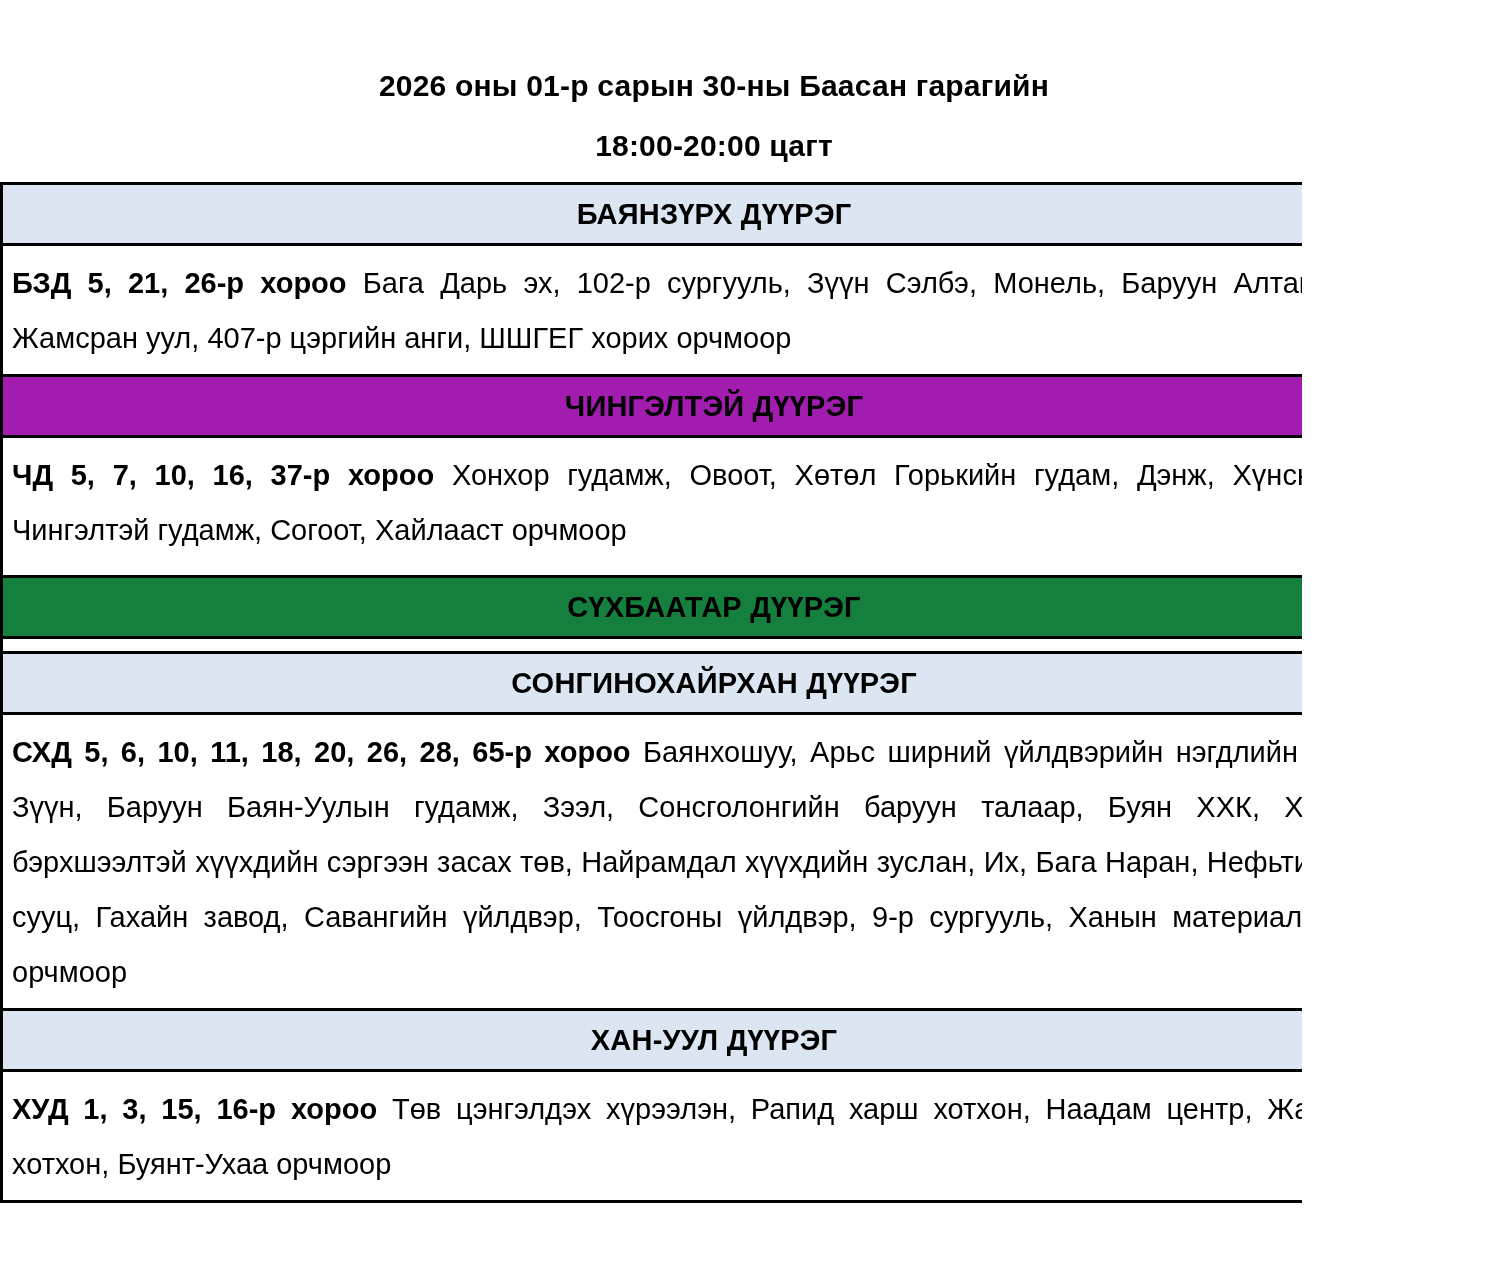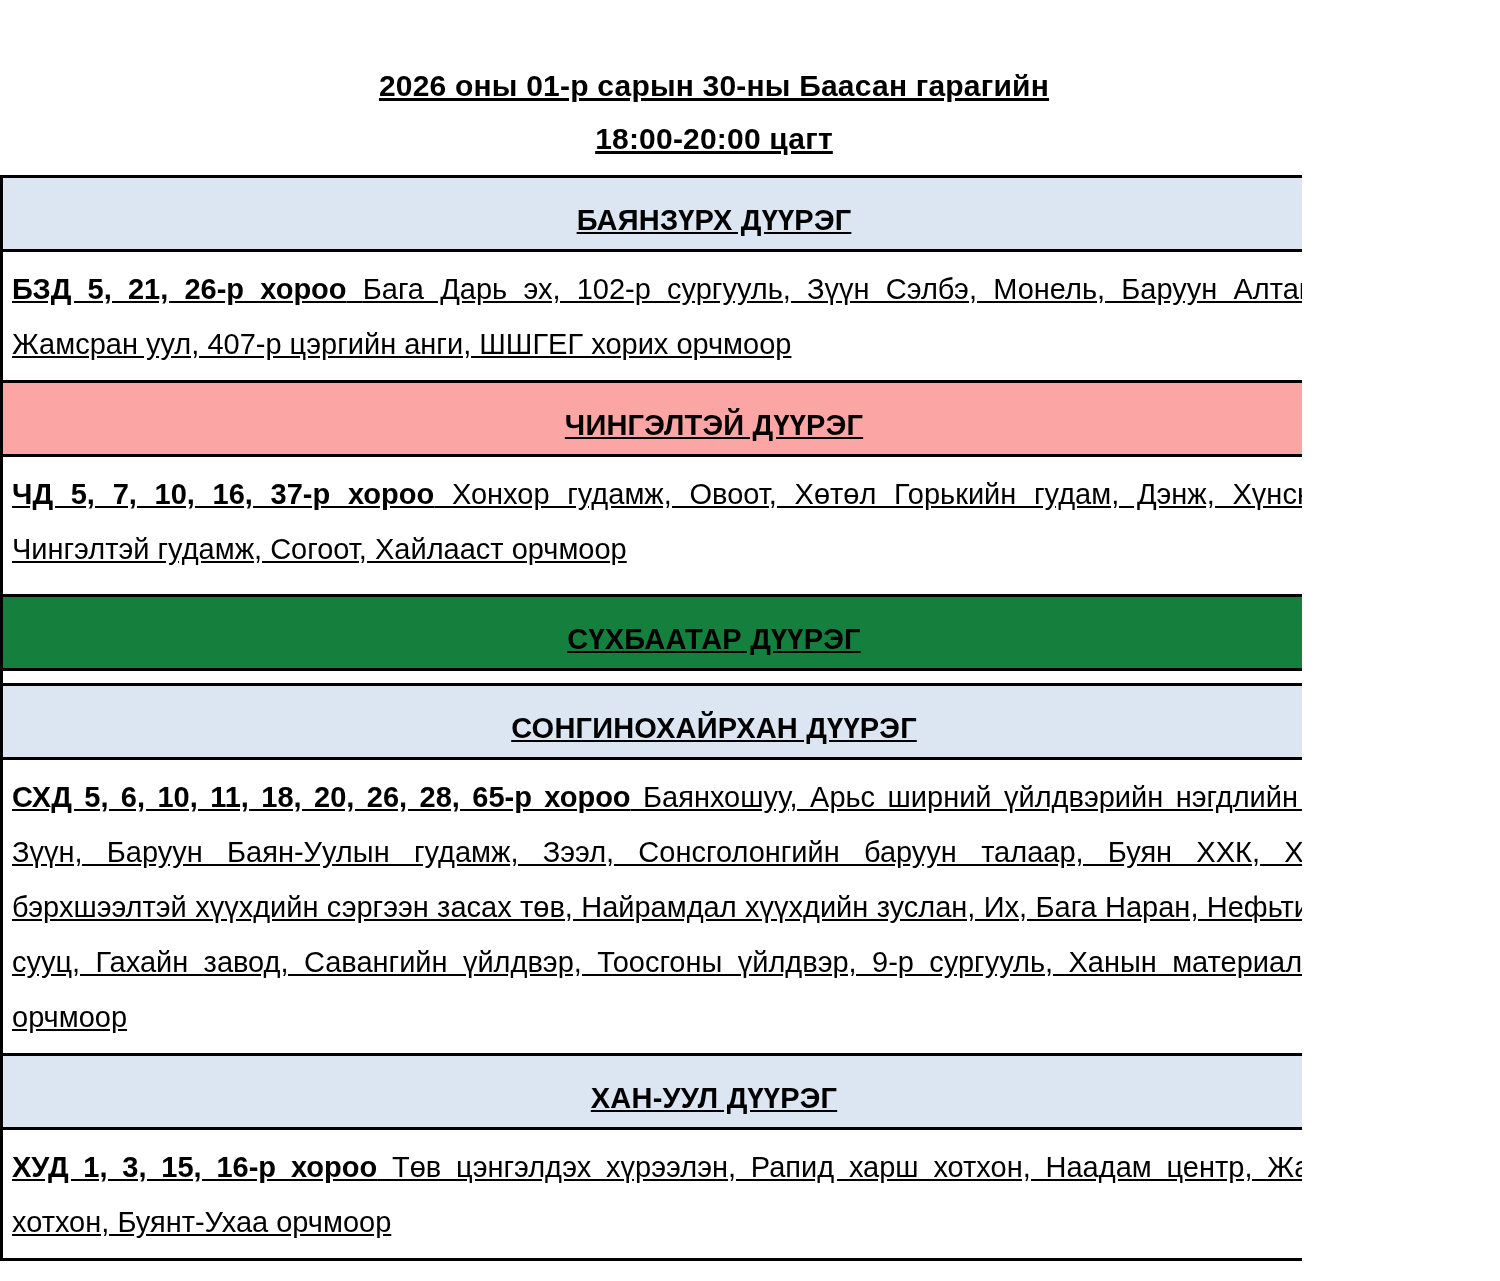--- a/index.html
+++ b/index.html
@@ -8,50 +8,49 @@
     background: #ffffff;
     font-family: "Liberation Sans", sans-serif;
     color: #000000;
   }
   .page {
     width: 1302px;
     height: 1281px;
     background: #ffffff;
     box-sizing: border-box;
     overflow: hidden;
-    text-decoration: underline;
   }
   .title-block {
     width: 1428px;
     margin: 0 auto;
     padding-top: 68px;
     text-align: center;
   }
   .title-line {
     font-size: 30px;
     font-weight: bold;
     line-height: 36px;
     letter-spacing: 0.2px;
   }
   .title-line + .title-line {
-    margin-top: 17px;
+    margin-top: 24px;
   }
   .schedule-table {
     width: 1428px;
     margin: 18px auto 0 auto;
     border: 3px solid #000000;
     box-sizing: border-box;
   }
   .header-row {
     background: #dce6f2;
     border-bottom: 3px solid #000000;
     text-align: center;
     font-size: 29px;
     font-weight: bold;
-    padding: 26px 8px 12px 8px;
+    padding: 13px 8px 12px 8px;
     letter-spacing: 0.2px;
   }
   .header-row:not(:first-child) {
     border-top: 3px solid #000000;
   }
   .body-row {
     background: #ffffff;
     padding: 10px 10px 8px 9px;
     font-size: 29px;
     line-height: 55px;
@@ -72,21 +71,21 @@
   </div>
 
   <div class="schedule-table">
 
     <div class="header-row" style="background: rgb(220, 230, 242);">БАЯНЗҮРХ ДҮҮРЭГ</div>
     <div class="body-row">
       <span class="khoroo">БЗД 5, 21, 26-р хороо</span>
       <span>Бага Дарь эх, 102-р сургууль, Зүүн Сэлбэ, Монель, Баруун Алтан-Өлгий, Жамсран уул, 407-р цэргийн анги, ШШГЕГ хорих орчмоор</span>
     </div>
 
-    <div class="header-row" style="background: #fca5a5;">ЧИНГЭЛТЭЙ ДҮҮРЭГ</div>
+    <div class="header-row" style="background: #a21caf;">ЧИНГЭЛТЭЙ ДҮҮРЭГ</div>
     <div class="body-row">
       <span class="khoroo">ЧД 5, 7, 10, 16, 37-р хороо</span>
       <span>Хонхор гудамж, Овоот, Хөтөл Горькийн гудам, Дэнж, Хүнсний зах, Чингэлтэй гудамж, Согоот, Хайлааст орчмоор</span>
     </div>
 
     <div class="header-row" style="background: #15803d; margin-top: 9px;">СҮХБААТАР ДҮҮРЭГ</div>
 
     <div class="header-row" style="background: rgb(220, 230, 242); margin-top: 12px;">СОНГИНОХАЙРХАН ДҮҮРЭГ</div>
     <div class="body-row">
       <span class="khoroo">СХД 5, 6, 10, 11, 18, 20, 26, 28, 65-р хороо</span>

